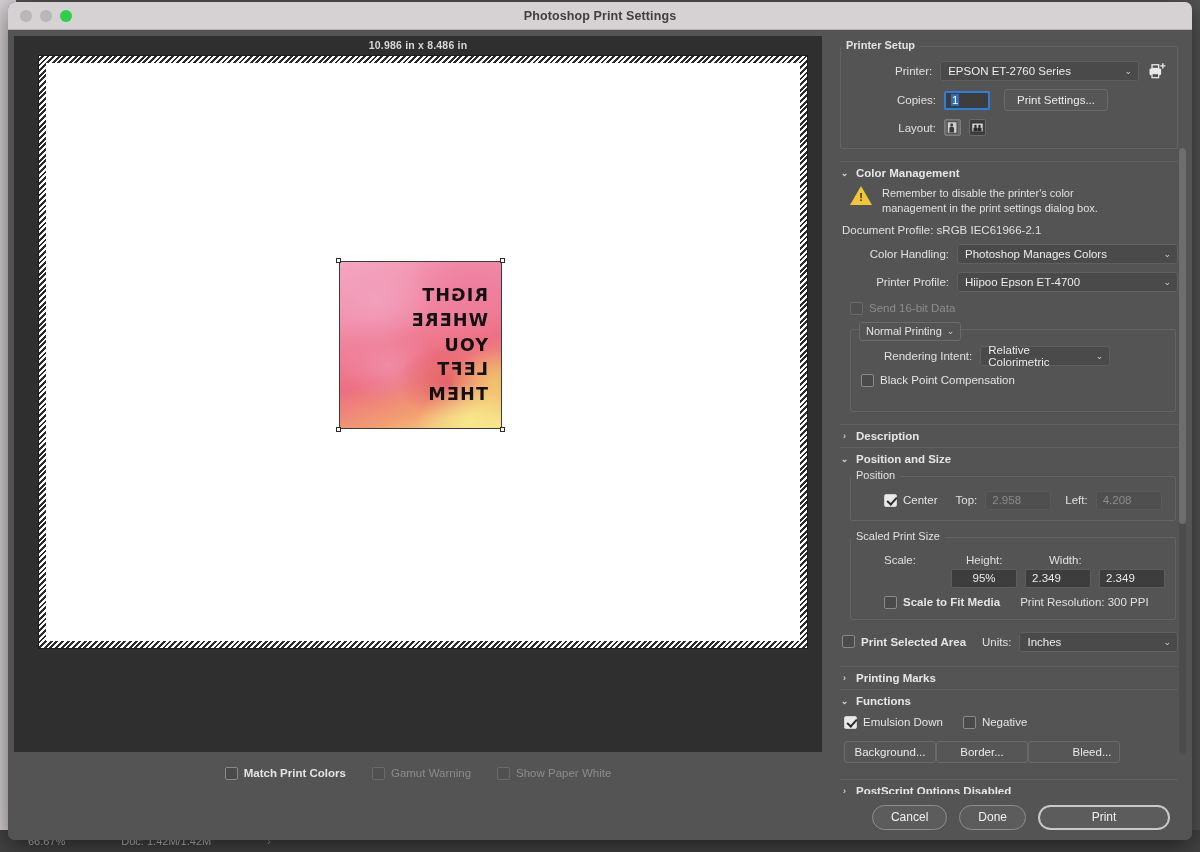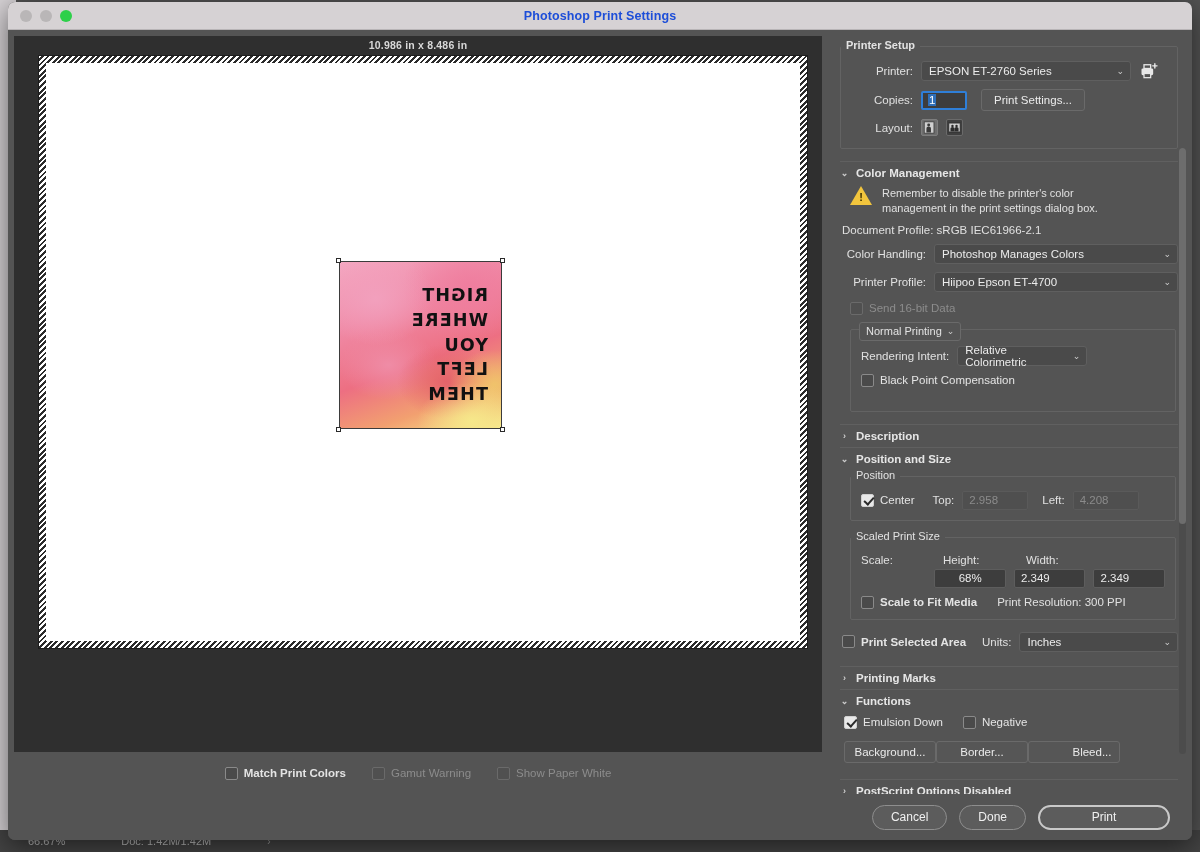--- a/index.html
+++ b/index.html
@@ -48,21 +48,21 @@
     display: flex; align-items: center;
     position: relative;
   }
   #traffic { display:flex; gap:8px; padding-left:12px; }
   .tl { width: 12px; height: 12px; border-radius: 50%; }
   .tl.close { background:#b9b6b7; }
   .tl.min   { background:#b9b6b7; }
   .tl.zoom  { background:#2ed04a; }
   #win-title {
     position: absolute; left: 0; right: 0; text-align: center;
-    font-size: 12.5px; font-weight: bold; color: #1d4ed8;
+    font-size: 12.5px; font-weight: bold; color: #404040;
     letter-spacing: .1px;
   }
 
   
   #body { flex: 1; display: flex; min-height: 0; }
 
   
   #preview-pane {
     width: 820px; flex: 0 0 820px;
     background: #545454;
@@ -199,21 +199,21 @@
     padding: 10px 10px 10px 10px;
     margin-top: 9px;
   }
   .group-legend {
     position: absolute; top: -8px; left: 0;
     background: #545454; padding: 0 5px;
     font-size: 11px; color: #e2e2e2;
   }
   .group-legend.bold { font-weight: bold; }
 
-  .row { display:flex; align-items:center; gap: 8px; margin-bottom: 8px; }
+  .row { display:flex; align-items:center; gap: 8px; margin-bottom: 8px; margin-left: 23px; }
   .row:last-child { margin-bottom: 0; }
   .lbl {
     font-size: 11.5px; color: #e0e0e0;
     white-space: nowrap;
   }
   .lbl.right { text-align: right; }
 
   select, .fakeselect {
     appearance: none; -webkit-appearance: none;
     background: #4a4a4a;
@@ -550,21 +550,21 @@
 
           <div class="row" style="margin-bottom:3px;">
             <span class="lbl" style="width:74px;">Scale:</span>
             <span class="lbl" style="width:75px;">Height:</span>
             <span class="lbl" style="width:75px;">Width:</span>
           </div>
 
           <div class="row">
             <span style="width:66px;"></span>
             <div class="textfield center" style="width:72px;">
-              <span>68%</span>
+              <span>95%</span>
             </div>
             <div class="textfield" style="width:72px;">
               <span>2.349</span>
             </div>
             <div class="textfield" style="width:72px;">
               <span>2.349</span>
             </div>
           </div>
 
           <div class="row" style="margin-bottom:0;">

